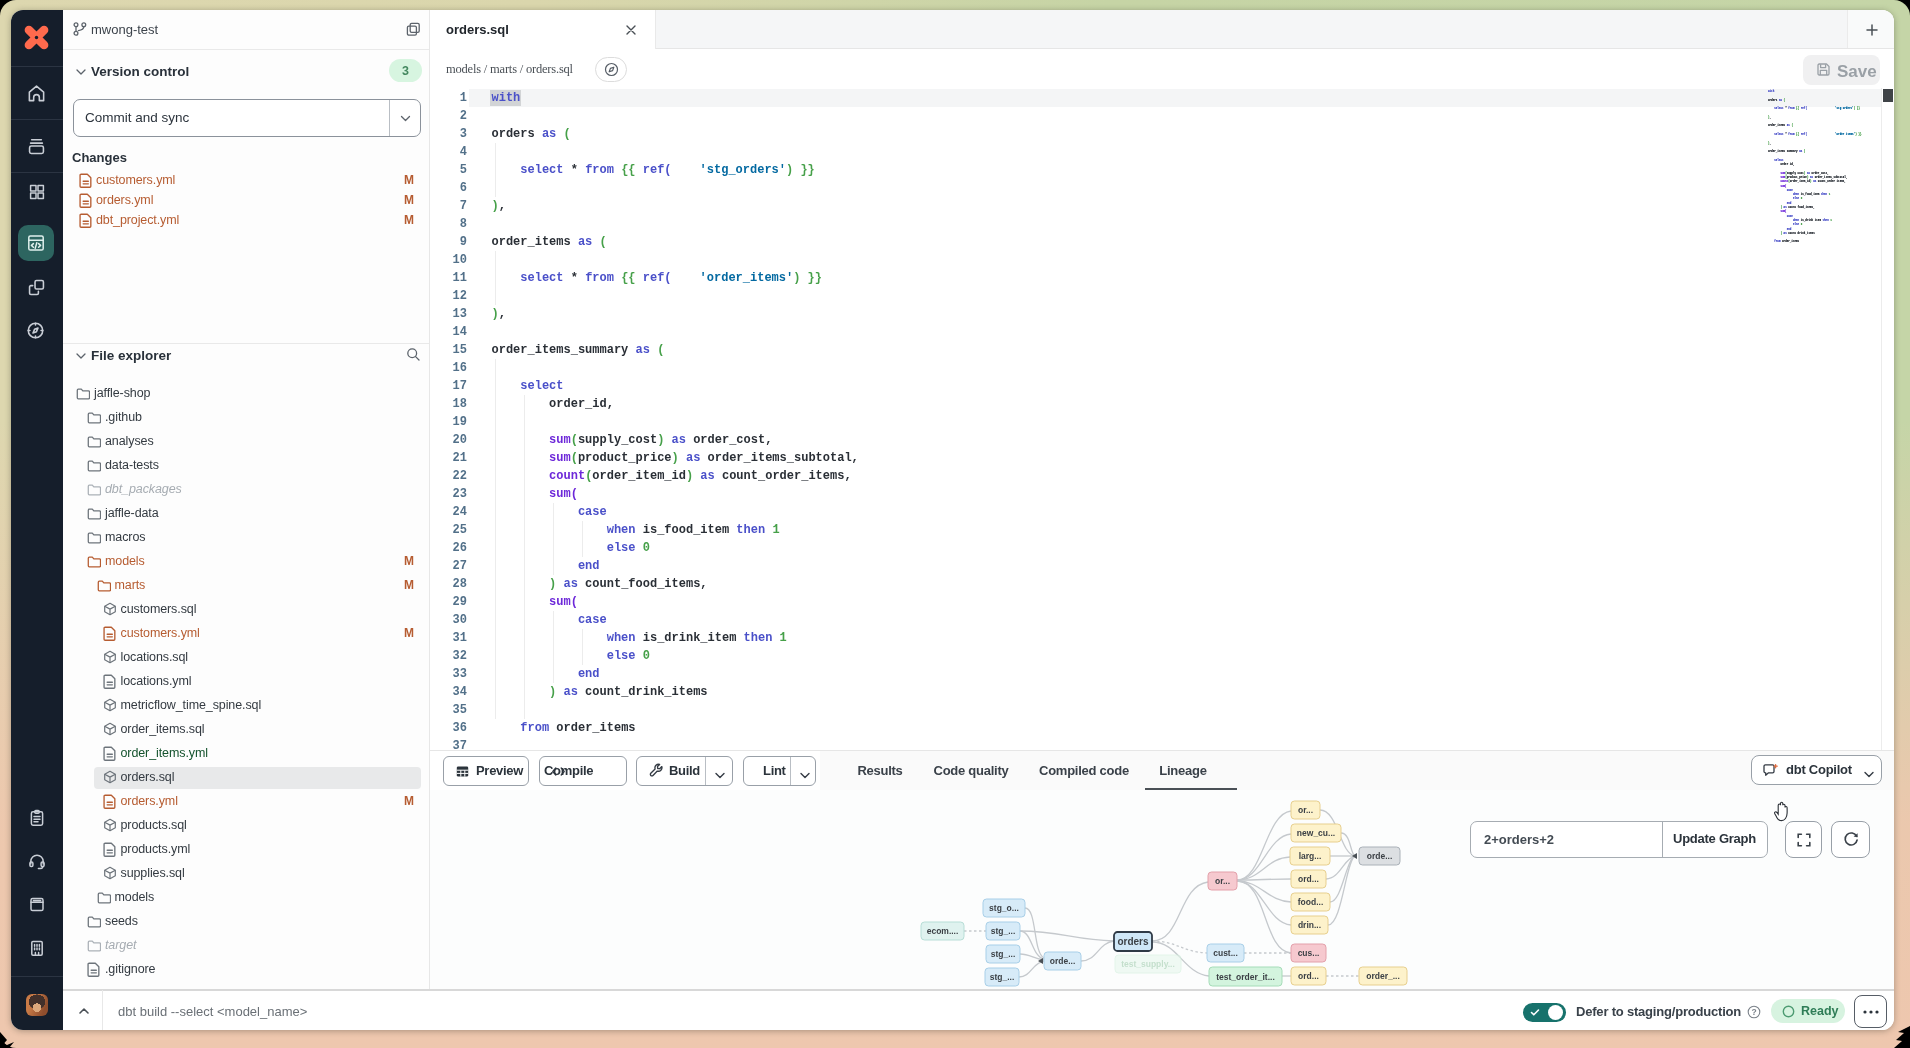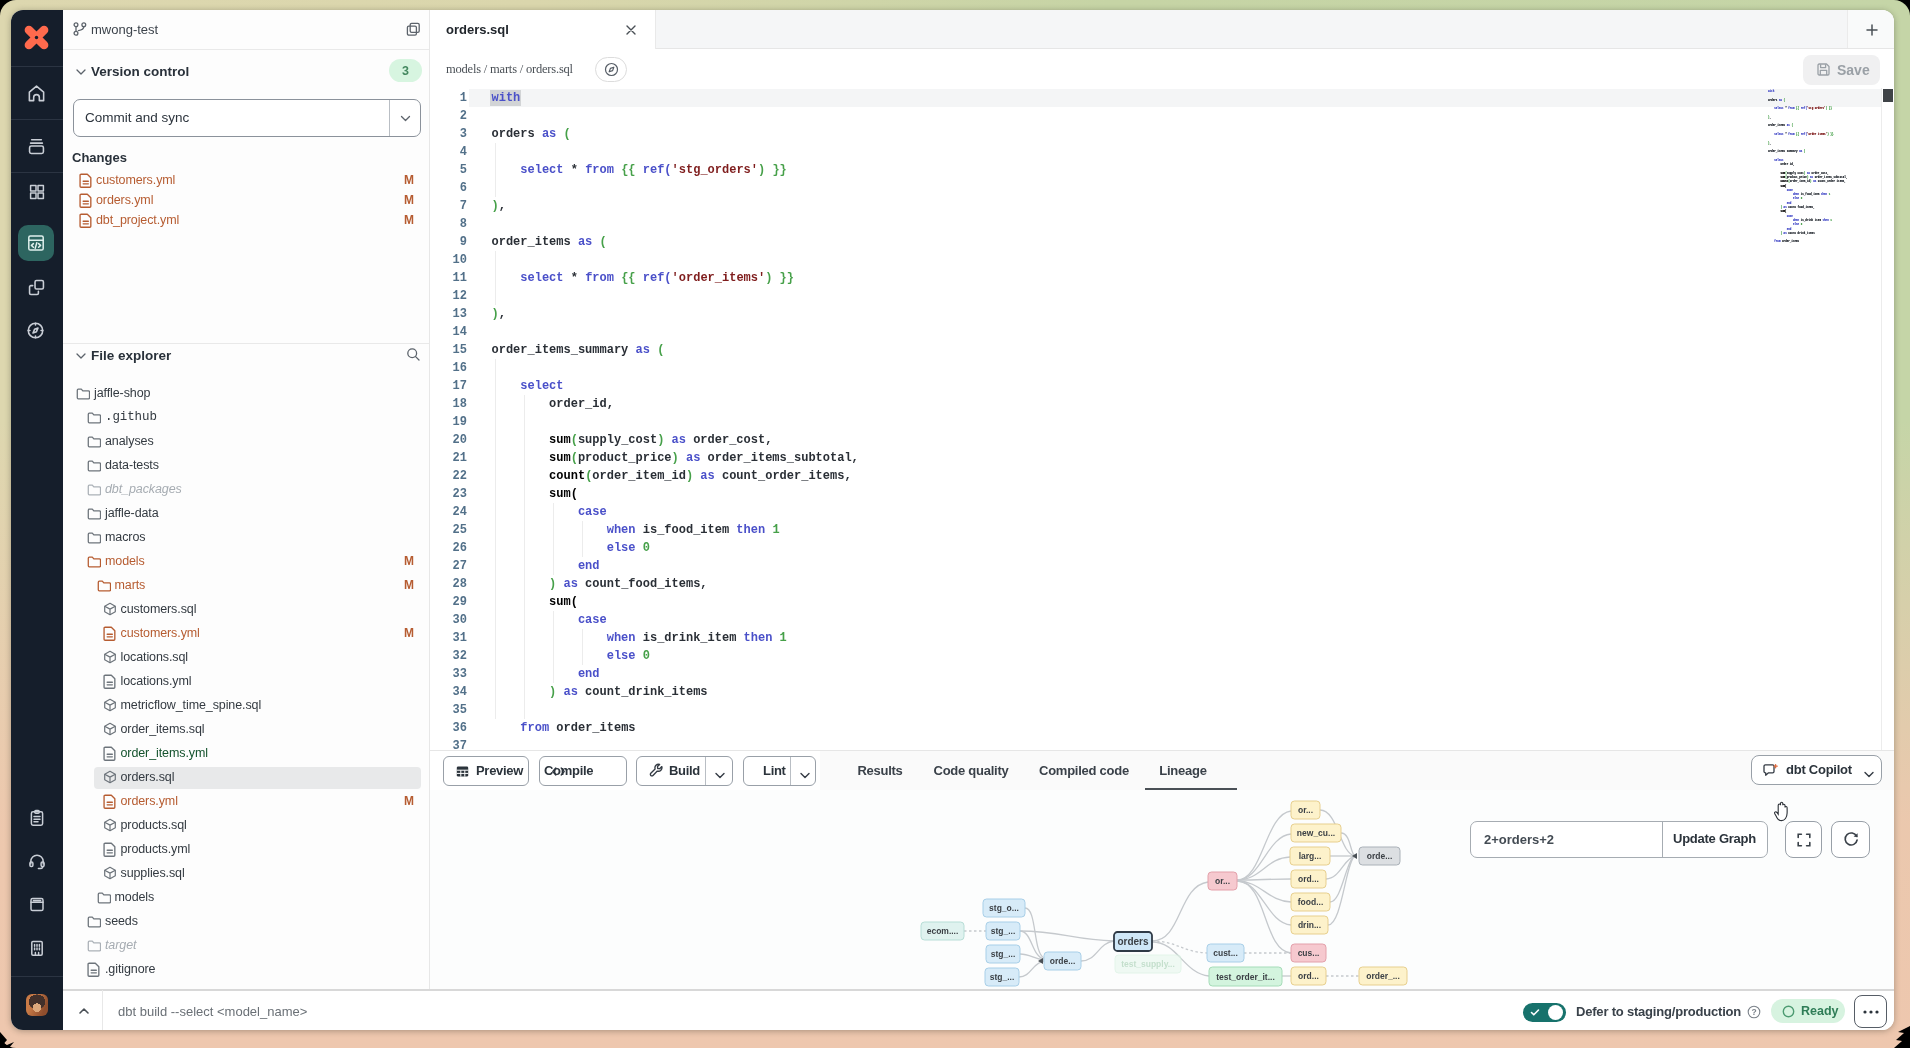--- a/index.html
+++ b/index.html
@@ -16,23 +16,23 @@
 #sb{position:absolute;left:11px;top:10px;width:52px;height:1020px;background:#151e2b;}
 .sbdiv{position:absolute;left:11px;width:52px;height:1px;background:#2b3442;}
 #panel{position:absolute;left:63px;top:10px;width:366px;height:979px;background:#fdfdfd;
   border-right:1px solid #e7e7e7;}
 .hdiv{position:absolute;background:#e9e9e9;height:1px;}
 .mbadge{position:absolute;font-size:12px;font-weight:bold;color:#b65c31;}
 .bold{font-weight:bold;}
 .btn{position:absolute;background:#fff;border:1px solid #99a0a8;border-radius:6px;box-sizing:border-box;}
 .code,.code span{font-family:"Liberation Mono",monospace;}
 .kw{color:#4a50c9;}
-.fn{color:#000000;}
+.fn{color:#6d28d9;}
 .gr{color:#46a049;}
-.st{color:#7f1d1d;}
+.st{color:#0369a1;margin-left:28px;}
 .tab{font-size:13px;letter-spacing:-0.25px;color:#3a4149;font-weight:bold;}
 </style></head><body>
 <div id="frame"></div>
 <div id="win">
     <div id="pg">
 
 <div id="sb"></div>
 <svg class="abs svgi " style="left:20px;top:21px" width="33" height="33" viewBox="0 0 33 33">
         <g transform="rotate(45 16.5 16.5)" fill="#ff6a4d">
           <rect x="1.5" y="12.2" width="30" height="8.6" rx="4.3"></rect>
@@ -146,21 +146,21 @@
         <circle fill="none" stroke="#5c636b" stroke-width="1.3" stroke-linecap="round" stroke-linejoin="round" cx="6.2" cy="6.2" r="4.4"></circle>
         <path fill="none" stroke="#5c636b" stroke-width="1.3" stroke-linecap="round" stroke-linejoin="round" d="M9.6 9.6l3.4 3.4"></path>
       </svg>
 <svg class="abs svgi " style="left:76px;top:387px" width="14" height="13" viewBox="0 0 14.2 13">
         <path fill="none" stroke="#6d747b" stroke-width="1.3" stroke-linecap="round" stroke-linejoin="round" d="M1.3 10.8V3.1c0-.55.45-1 1-1h3.1l1.5 1.8h5.8c.55 0 1 .45 1 1v6c0 .55-.45 1-1 1H2.3c-.55 0-1-.45-1-1z"></path>
       </svg>
 <div class="abs" style="left:94px;top:386px;font-size:12.5px;letter-spacing:-0.1px;color:#333a41;white-space:nowrap;">jaffle-shop</div>
 <svg class="abs svgi " style="left:87px;top:411px" width="14" height="13" viewBox="0 0 14.2 13">
         <path fill="none" stroke="#6d747b" stroke-width="1.3" stroke-linecap="round" stroke-linejoin="round" d="M1.3 10.8V3.1c0-.55.45-1 1-1h3.1l1.5 1.8h5.8c.55 0 1 .45 1 1v6c0 .55-.45 1-1 1H2.3c-.55 0-1-.45-1-1z"></path>
       </svg>
-<div class="abs" style="left:105px;top:410px;font-size:12.5px;letter-spacing:-0.1px;color:#333a41;white-space:nowrap;font-family:Liberation Mono, monospace;">.github</div>
+<div class="abs" style="left:105px;top:410px;font-size:12.5px;letter-spacing:-0.1px;color:#333a41;white-space:nowrap;">.github</div>
 <svg class="abs svgi " style="left:87px;top:435px" width="14" height="13" viewBox="0 0 14.2 13">
         <path fill="none" stroke="#6d747b" stroke-width="1.3" stroke-linecap="round" stroke-linejoin="round" d="M1.3 10.8V3.1c0-.55.45-1 1-1h3.1l1.5 1.8h5.8c.55 0 1 .45 1 1v6c0 .55-.45 1-1 1H2.3c-.55 0-1-.45-1-1z"></path>
       </svg>
 <div class="abs" style="left:105px;top:434px;font-size:12.5px;letter-spacing:-0.1px;color:#333a41;white-space:nowrap;">analyses</div>
 <svg class="abs svgi " style="left:87px;top:459px" width="14" height="13" viewBox="0 0 14.2 13">
         <path fill="none" stroke="#6d747b" stroke-width="1.3" stroke-linecap="round" stroke-linejoin="round" d="M1.3 10.8V3.1c0-.55.45-1 1-1h3.1l1.5 1.8h5.8c.55 0 1 .45 1 1v6c0 .55-.45 1-1 1H2.3c-.55 0-1-.45-1-1z"></path>
       </svg>
 <div class="abs" style="left:105px;top:458px;font-size:12.5px;letter-spacing:-0.1px;color:#333a41;white-space:nowrap;">data-tests</div>
 <svg class="abs svgi " style="left:87px;top:483px" width="14" height="13" viewBox="0 0 14.2 13">
         <path fill="none" stroke="#abb1b7" stroke-width="1.3" stroke-linecap="round" stroke-linejoin="round" d="M1.3 10.8V3.1c0-.55.45-1 1-1h3.1l1.5 1.8h5.8c.55 0 1 .45 1 1v6c0 .55-.45 1-1 1H2.3c-.55 0-1-.45-1-1z"></path>
@@ -280,21 +280,21 @@
         <circle fill="none" stroke="#565d66" stroke-width="1.2" cx="7.5" cy="7.5" r="6"></circle>
         <path fill="none" stroke="#565d66" stroke-width="1.2" stroke-linejoin="round" d="M5.2 9.8 6.4 6.4 9.8 5.2 8.6 8.6z"></path>
       </svg>
 <div class="abs" style="left:1803px;top:55px;width:77px;height:30px;background:#f0f0f1;border-radius:8px;"></div>
 <svg class="abs svgi " style="left:1816px;top:62px" width="15" height="15" viewBox="0 0 15 15">
         <g fill="none" stroke="#9aa0a6" stroke-width="1.3" stroke-linejoin="round">
           <path d="M2 3.2c0-.7.5-1.2 1.2-1.2h7.3L13 4.5v7.3c0 .7-.5 1.2-1.2 1.2H3.2c-.7 0-1.2-.5-1.2-1.2z"></path>
           <path d="M4.6 2.2v3.4h5V2.2M4.3 13v-4.6h6.4V13"></path>
         </g>
       </svg>
-<div class="abs bold" style="left:1837px;top:62px;font-size:14px;color:#9aa0a6;">Save</div>
+<div class="abs bold" style="left:1837px;top:62px;font-size:17px;color:#9aa0a6;">Save</div>
 <div class="abs" style="left:469px;top:89px;width:1412px;height:18px;background:#f4f5f6;"></div>
 <div class="abs" style="left:490px;top:90px;width:31px;height:16px;background:#d2d4d6;"></div>
 <div class="abs code bold" style="left:436px;top:89px;width:31px;text-align:right;font-size:12px;line-height:18px;color:#527089;">1<br>2<br>3<br>4<br>5<br>6<br>7<br>8<br>9<br>10<br>11<br>12<br>13<br>14<br>15<br>16<br>17<br>18<br>19<br>20<br>21<br>22<br>23<br>24<br>25<br>26<br>27<br>28<br>29<br>30<br>31<br>32<br>33<br>34<br>35<br>36<br>37</div>
 <div class="abs" style="left:495px;top:143px;width:1px;height:54px;background:#ececec;"></div>
 <div class="abs" style="left:495px;top:251px;width:1px;height:54px;background:#ececec;"></div>
 <div class="abs" style="left:495px;top:359px;width:1px;height:360px;background:#ececec;"></div>
 <div class="abs" style="left:524px;top:395px;width:1px;height:324px;background:#ececec;"></div>
 <div class="abs" style="left:553px;top:503px;width:1px;height:72px;background:#ececec;"></div>
 <div class="abs" style="left:582px;top:521px;width:1px;height:36px;background:#ececec;"></div>
 <div class="abs" style="left:553px;top:611px;width:1px;height:72px;background:#ececec;"></div>

